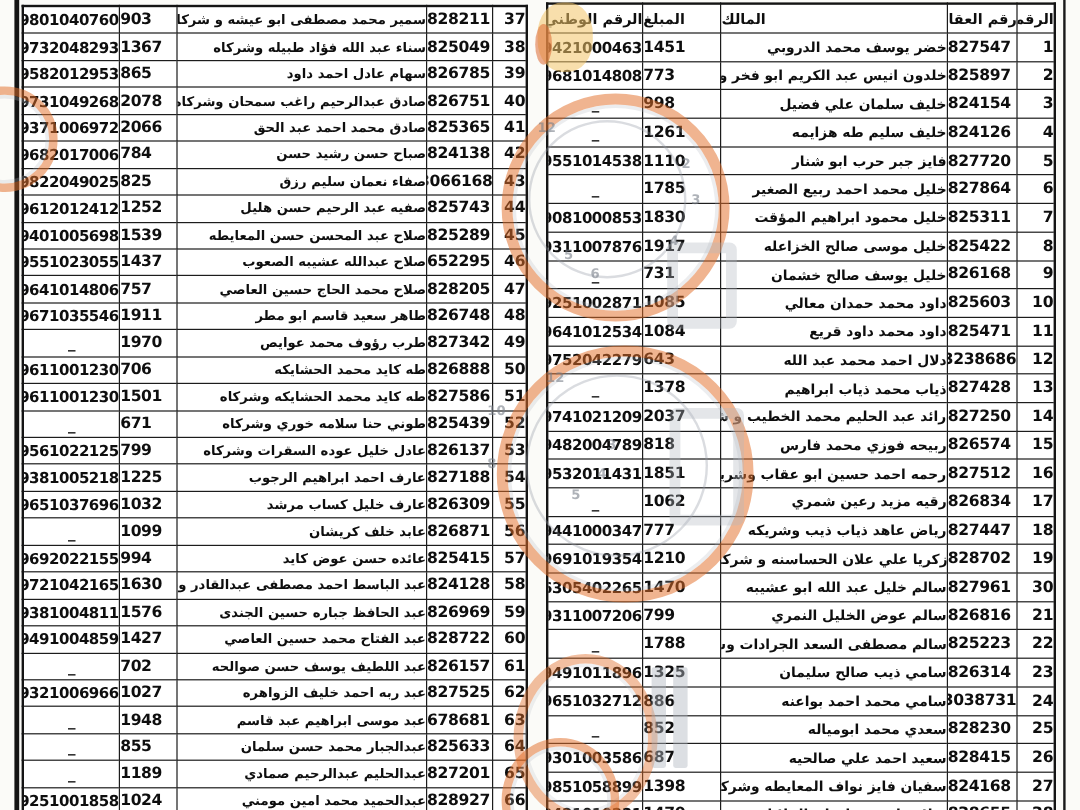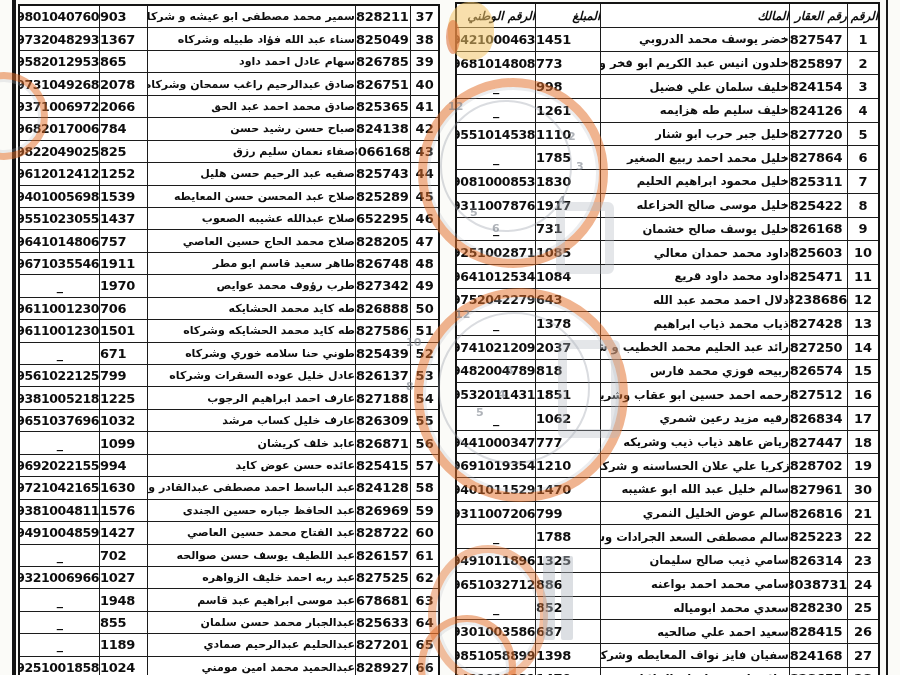--- a/index.html
+++ b/index.html
@@ -16,27 +16,27 @@
   table.tbl{
     position:absolute;border-collapse:collapse;table-layout:fixed;
     direction:rtl;background:#ffffff;border:2px solid #141414;
   }
   .tbl td,.tbl th{
     border:1.5px solid #1c1c1c;overflow:hidden;white-space:nowrap;
     font-weight:bold;color:#0e0e0e;padding:0;vertical-align:middle;
   }
   
   #tbl-right{left:455px;top:2px;width:425px;}
-  #tbl-right th{height:23px;font-size:12px;text-align:right;font-style:italic;}
+  #tbl-right th{height:23px;font-size:12px;text-align:left;}
   #tbl-right td{height:22.7px;}
   
   #tbl-left{left:18px;top:4px;width:422px;}
   #tbl-left td{height:21.45px;}
 
-  .c-num{text-align:center;font-size:13px;}
+  .c-num{font-size:13px;}
   .c-prop{text-align:left;font-size:13px;letter-spacing:-.3px;}
   .c-owner{text-align:right;font-size:11.5px;padding:0 4px 0 2px;}
   #tbl-left .c-owner{font-size:11px;}
   .c-amt{text-align:left;font-size:13px;letter-spacing:-.3px;}
   .c-nat{text-align:center;font-size:12.5px;letter-spacing:-.4px;}
 
   
   .wm{position:absolute;left:0;top:0;width:900px;height:675px;pointer-events:none;z-index:6;}
   .wm-ring{
     position:absolute;border-radius:50%;
@@ -355,37 +355,37 @@
         <td class="c-num">4</td>
         <td class="c-prop">824126</td>
         <td class="c-owner">خليف سليم طه هزايمه</td>
         <td class="c-amt">1261</td>
         <td class="c-nat">_</td>
       </tr>
 
       <tr>
         <td class="c-num">5</td>
         <td class="c-prop">827720</td>
-        <td class="c-owner">خليل جبر حرب ابو شنار</td>
+        <td class="c-owner">فايز جبر حرب ابو شنار</td>
         <td class="c-amt">1110</td>
         <td class="c-nat">9551014538</td>
       </tr>
 
       <tr>
         <td class="c-num">6</td>
         <td class="c-prop">827864</td>
         <td class="c-owner">خليل محمد احمد ربيع الصغير</td>
         <td class="c-amt">1785</td>
         <td class="c-nat">_</td>
       </tr>
 
       <tr>
         <td class="c-num">7</td>
         <td class="c-prop">825311</td>
-        <td class="c-owner">خليل محمود ابراهيم الحليم</td>
+        <td class="c-owner">خليل محمود ابراهيم المؤقت</td>
         <td class="c-amt">1830</td>
         <td class="c-nat">9081000853</td>
       </tr>
 
       <tr>
         <td class="c-num">8</td>
         <td class="c-prop">825422</td>
         <td class="c-owner">خليل موسى صالح الخزاعله</td>
         <td class="c-amt">1917</td>
         <td class="c-nat">9311007876</td>
@@ -477,21 +477,21 @@
         <td class="c-owner">زكريا علي علان الحساسنه و شركاه</td>
         <td class="c-amt">1210</td>
         <td class="c-nat">9691019354</td>
       </tr>
 
       <tr>
         <td class="c-num">30</td>
         <td class="c-prop">827961</td>
         <td class="c-owner">سالم خليل عبد الله ابو عشيبه</td>
         <td class="c-amt">1470</td>
-        <td class="c-nat">9401011529</td>
+        <td class="c-nat">6305402265</td>
       </tr>
 
       <tr>
         <td class="c-num">21</td>
         <td class="c-prop">826816</td>
         <td class="c-owner">سالم عوض الخليل النمري</td>
         <td class="c-amt">799</td>
         <td class="c-nat">9311007206</td>
       </tr>
 

